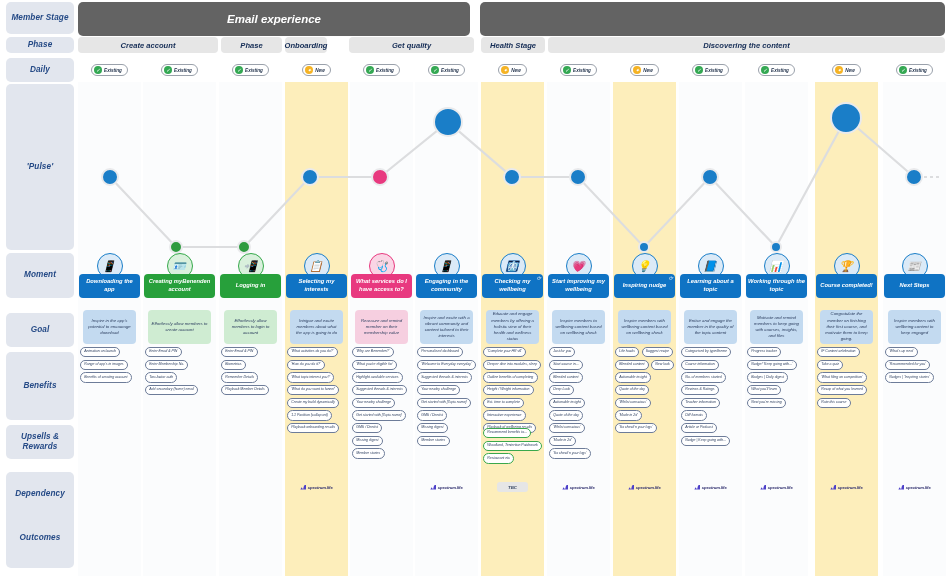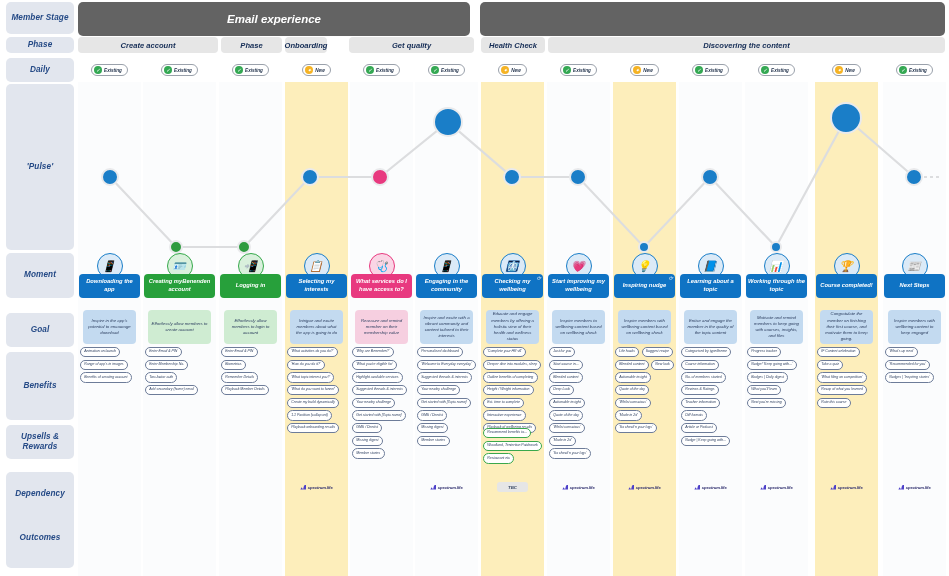--- a/index.html
+++ b/index.html
@@ -129,21 +129,21 @@
   <div id="stage-host">
       <div class="stagebar" style="left: 78px; width: 392px; top: 2px;">Email experience</div>
       <div class="stagebar" style="left: 480px; width: 465px; top: 2px;"></div>
     </div>
 
   <div id="phase-host">
       <div class="phasebar" style="left: 78px; width: 140px;">Create account</div>
       <div class="phasebar" style="left: 221px; width: 61px;">Phase</div>
       <div class="phasebar" style="left: 285px; width: 42px; text-align: center;">Onboarding</div>
       <div class="phasebar" style="left: 349px; width: 125px;">Get quality</div>
-      <div class="phasebar" style="left: 481px; width: 64px;">Health Check</div>
+      <div class="phasebar" style="left: 481px; width: 64px;">Health Stage</div>
       <div class="phasebar" style="left: 548px; width: 397px;">Discovering the content</div>
     </div>
 
   <div id="status-host">
       <div class="statuscell" style="left: 78px; width: 63px;">
         <div class="pill">
           <span class="dot green">✓</span>
           <span class="txt">Existing</span>
         </div>
       </div>

